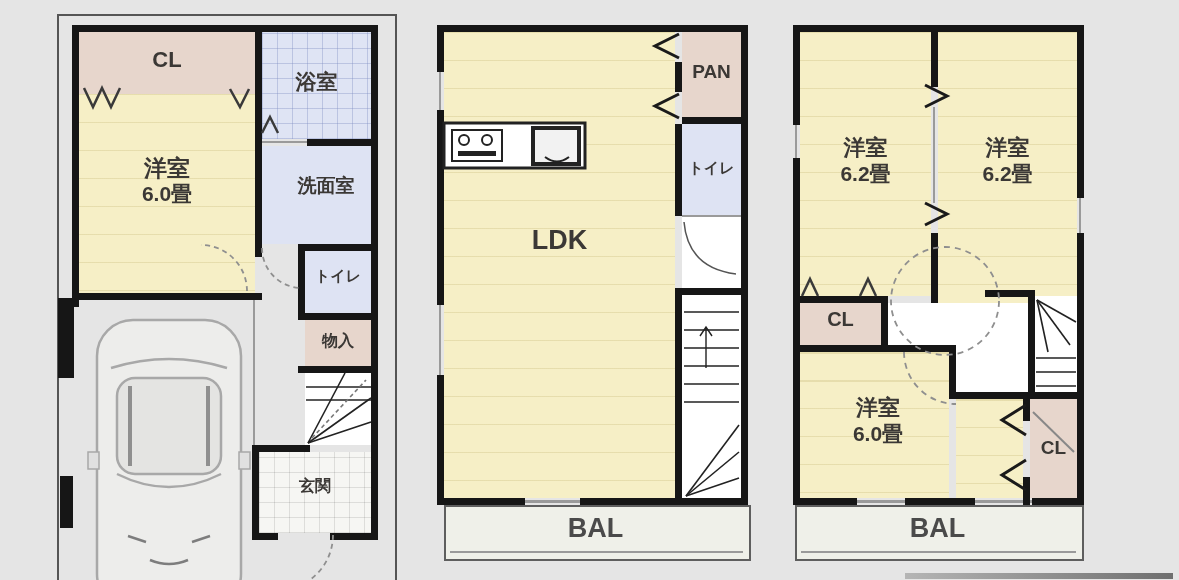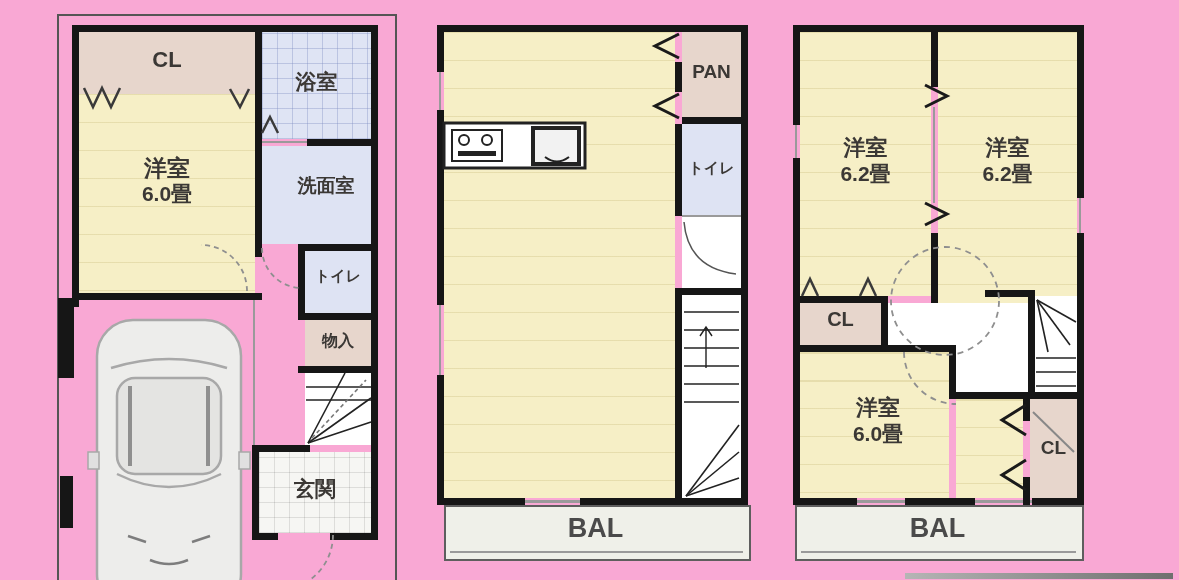--- a/index.html
+++ b/index.html
@@ -1,16 +1,16 @@
 <!DOCTYPE html>
 <html><head>
 <meta charset="utf-8">
 <style>
   html,body{margin:0;padding:0;background:#ffffff;}
-  #stage{position:relative;width:1179px;height:580px;overflow:hidden;background:#f9a8d4;
+  #stage{position:relative;width:1179px;height:580px;overflow:hidden;background:#e5e5e5;
          font-family:"Liberation Sans",sans-serif;}
   .abs{position:absolute;}
   .w{position:absolute;background:#161616;}
   .thin{position:absolute;background:#9a9a9a;}
   .room{position:absolute;}
   .tat{background-color:#f6efc6;
        background-image:repeating-linear-gradient(180deg,rgba(160,140,55,0.18) 0 1.5px,transparent 1.5px 28px);}
   .pink{background:#e7d6cc;}
   .lav{background:#dee3f3;}
   .bath{background-color:#dfe4f4;
@@ -58,21 +58,21 @@
   <div class="w" style="left:60px;top:476px;width:13px;height:52px;"></div>
   <div class="thin" style="left:253px;top:300px;width:2px;height:145px;"></div>
 
   <div class="lab" style="left:79px;top:48px;width:176px;font-size:22px;">CL</div>
   <div class="lab" style="left:79px;top:156px;width:176px;font-size:23px;">洋室</div>
   <div class="lab" style="left:79px;top:182px;width:176px;font-size:21px;">6.0畳</div>
   <div class="lab" style="left:262px;top:70px;width:109px;font-size:21px;">浴室</div>
   <div class="lab" style="left:262px;top:176px;width:128px;font-size:19px;">洗面室</div>
   <div class="lab" style="left:305px;top:268px;width:66px;font-size:15px;">トイレ</div>
   <div class="lab" style="left:305px;top:332px;width:66px;font-size:16px;">物入</div>
-  <div class="lab" style="left:259px;top:477px;width:112px;font-size:21px;">玄関</div>
+  <div class="lab" style="left:259px;top:477px;width:112px;font-size:16px;">玄関</div>
 
   <div class="room tat" style="left:444px;top:32px;width:231px;height:466px;"></div>
   <div class="room pink" style="left:682px;top:32px;width:59px;height:85px;"></div>
   <div class="room lav" style="left:682px;top:124px;width:59px;height:91px;"></div>
   <div class="room" style="left:682px;top:217px;width:59px;height:71px;background:#fff;"></div>
   <div class="room" style="left:682px;top:295px;width:59px;height:203px;background:#fff;"></div>
   <div class="room bal" style="left:444px;top:505px;width:303px;height:52px;"></div>
   <div class="thin" style="left:450px;top:551px;width:293px;height:2px;"></div>
 
   <div class="w" style="left:437px;top:25px;width:311px;height:7px;"></div>
@@ -85,20 +85,21 @@
   <div class="w" style="left:437px;top:498px;width:88px;height:7px;"></div>
   <div class="w" style="left:580px;top:498px;width:168px;height:7px;"></div>
   <div class="thin" style="left:525px;top:500px;width:55px;height:3px;"></div>
   <div class="w" style="left:675px;top:62px;width:7px;height:30px;"></div>
   <div class="w" style="left:675px;top:124px;width:7px;height:92px;"></div>
   <div class="w" style="left:675px;top:295px;width:7px;height:210px;"></div>
   <div class="w" style="left:682px;top:117px;width:59px;height:7px;"></div>
   <div class="thin" style="left:682px;top:215px;width:59px;height:2px;"></div>
   <div class="w" style="left:675px;top:288px;width:73px;height:7px;"></div>
 
+  <div class="lab" style="left:444px;top:226px;width:231px;font-size:27px;">LDK</div>
   <div class="lab" style="left:682px;top:62px;width:59px;font-size:19px;">PAN</div>
   <div class="lab" style="left:682px;top:160px;width:59px;font-size:15px;">トイレ</div>
   <div class="lab" style="left:444px;top:514px;width:303px;font-size:27px;color:#4a4a4a;">BAL</div>
 
   <div class="room tat" style="left:800px;top:32px;width:131px;height:264px;"></div>
   <div class="room tat" style="left:938px;top:32px;width:139px;height:271px;"></div>
   <div class="room pink" style="left:800px;top:303px;width:81px;height:42px;"></div>
   <div class="room" style="left:888px;top:303px;width:140px;height:49px;background:#fff;"></div>
   <div class="room" style="left:956px;top:352px;width:72px;height:47px;background:#fff;"></div>
   <div class="room tat" style="left:800px;top:352px;width:149px;height:146px;"></div>

